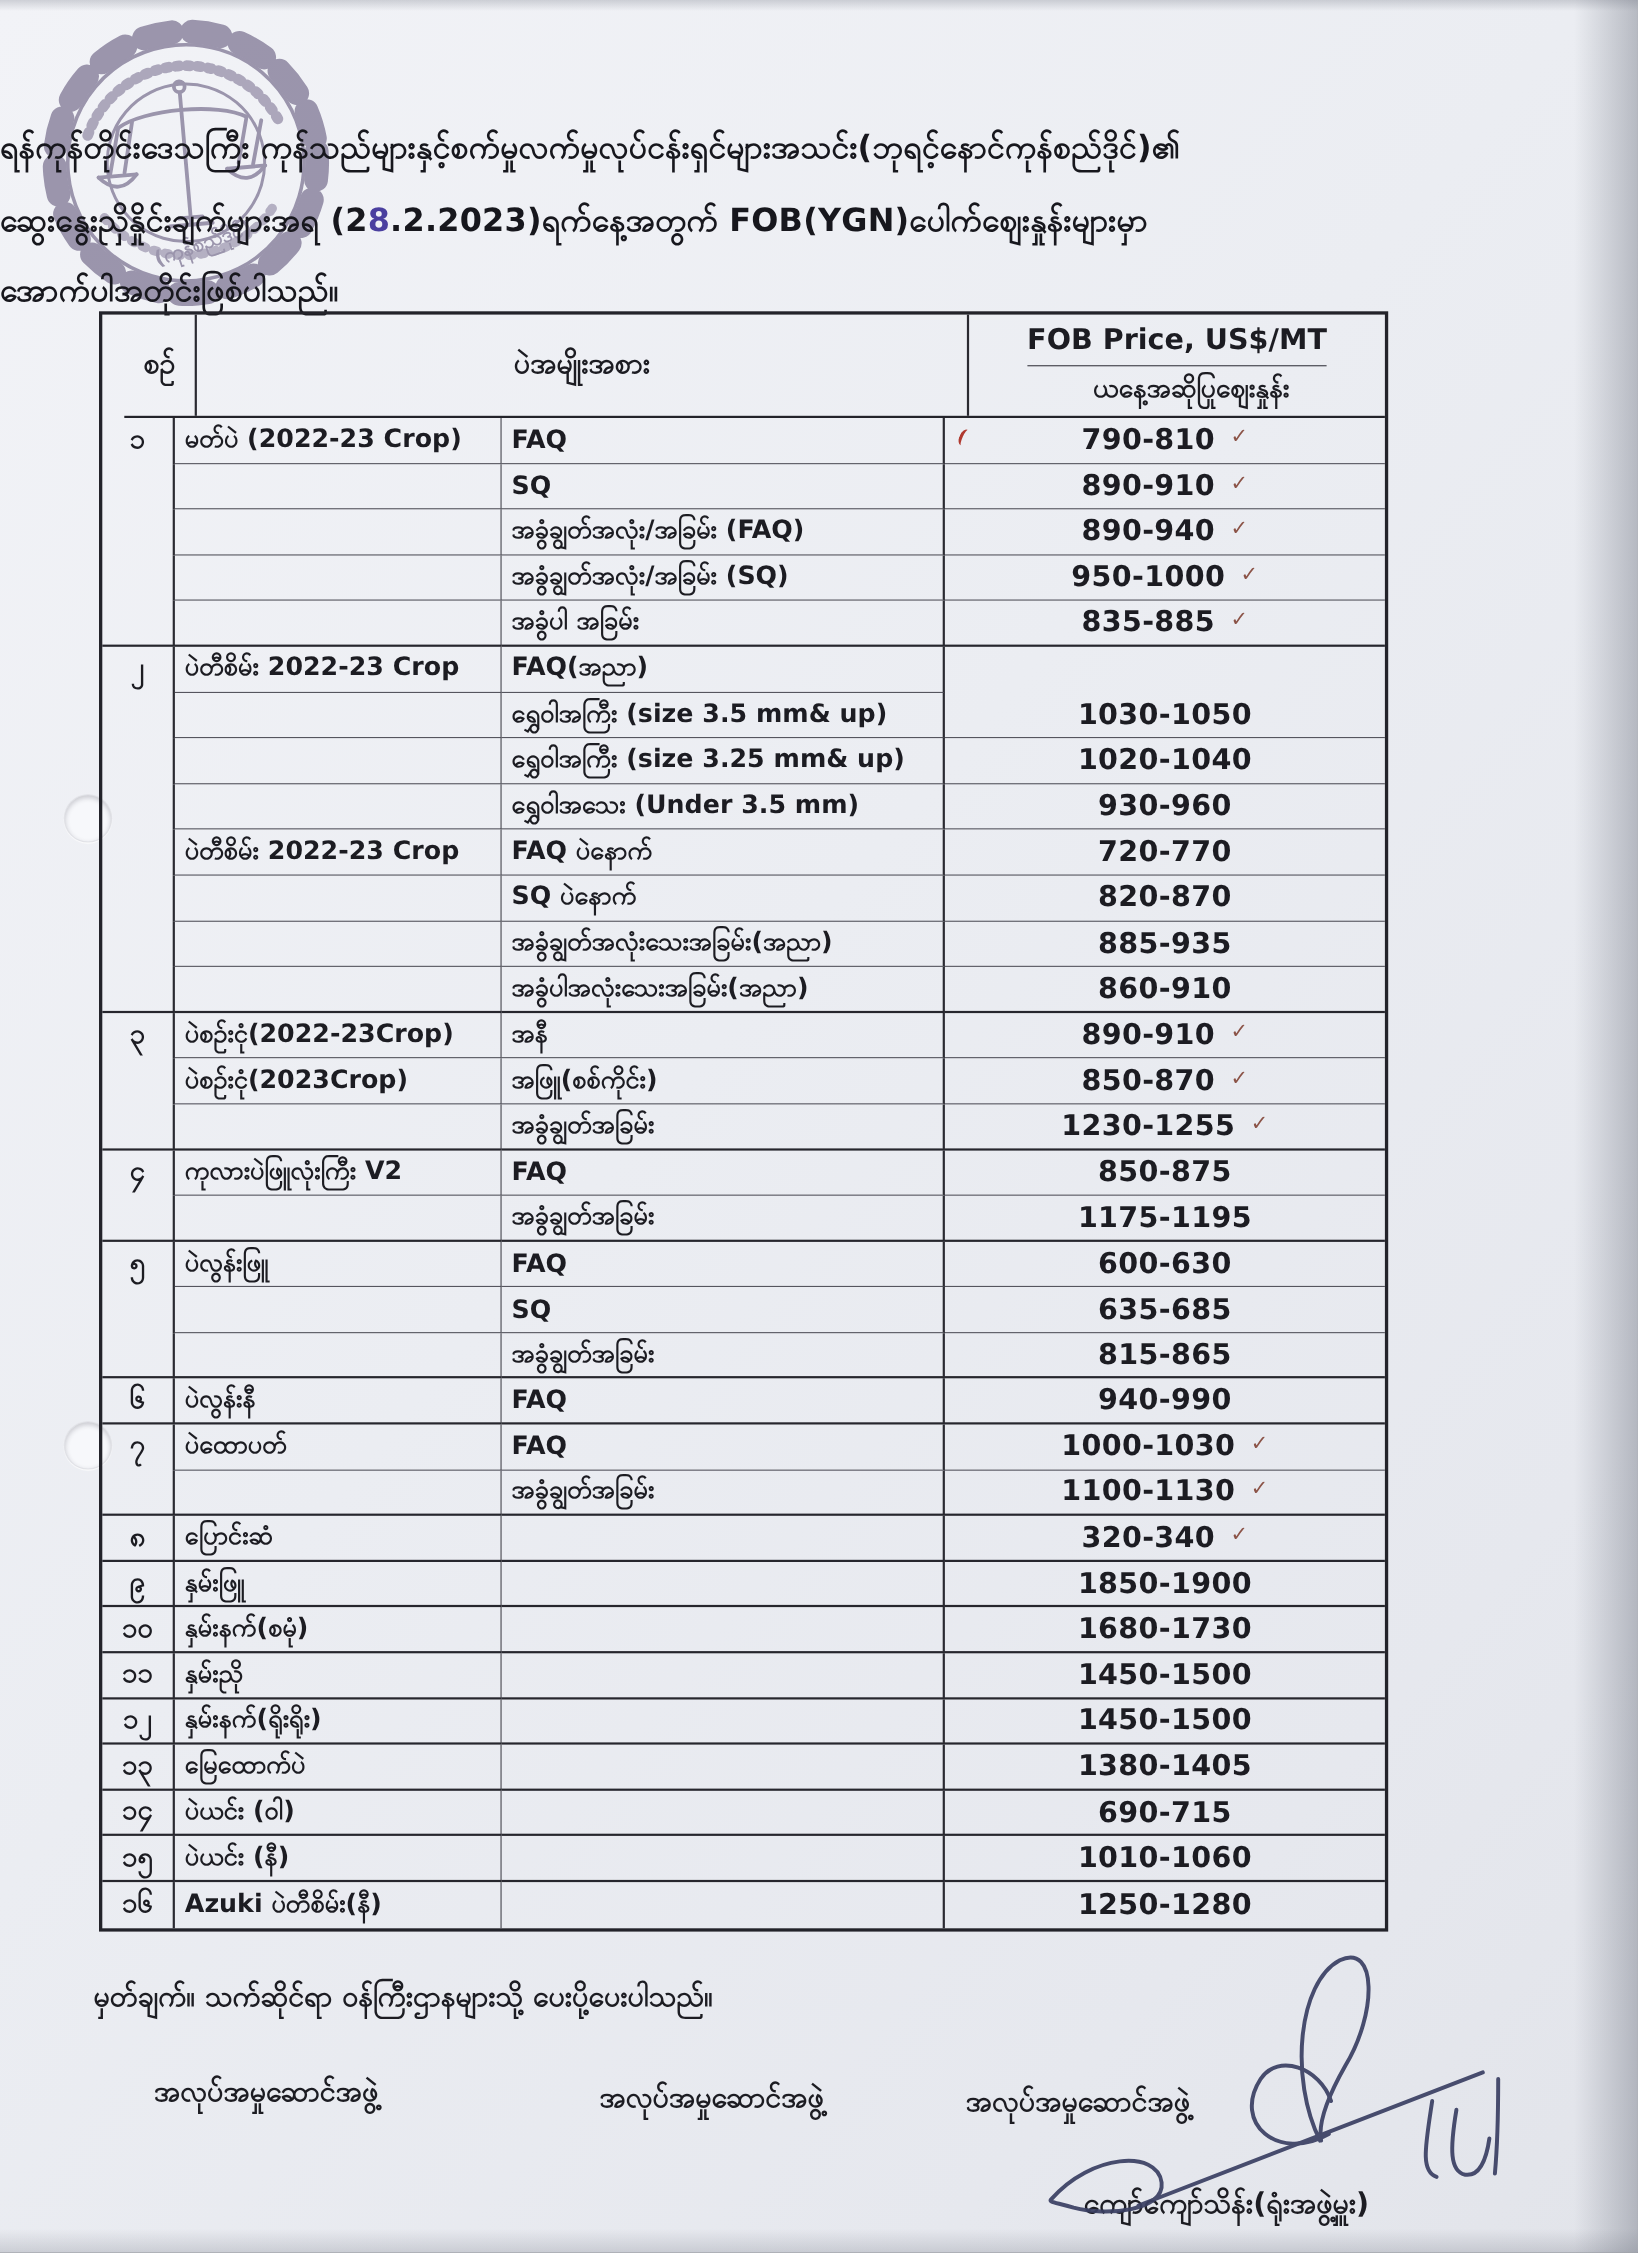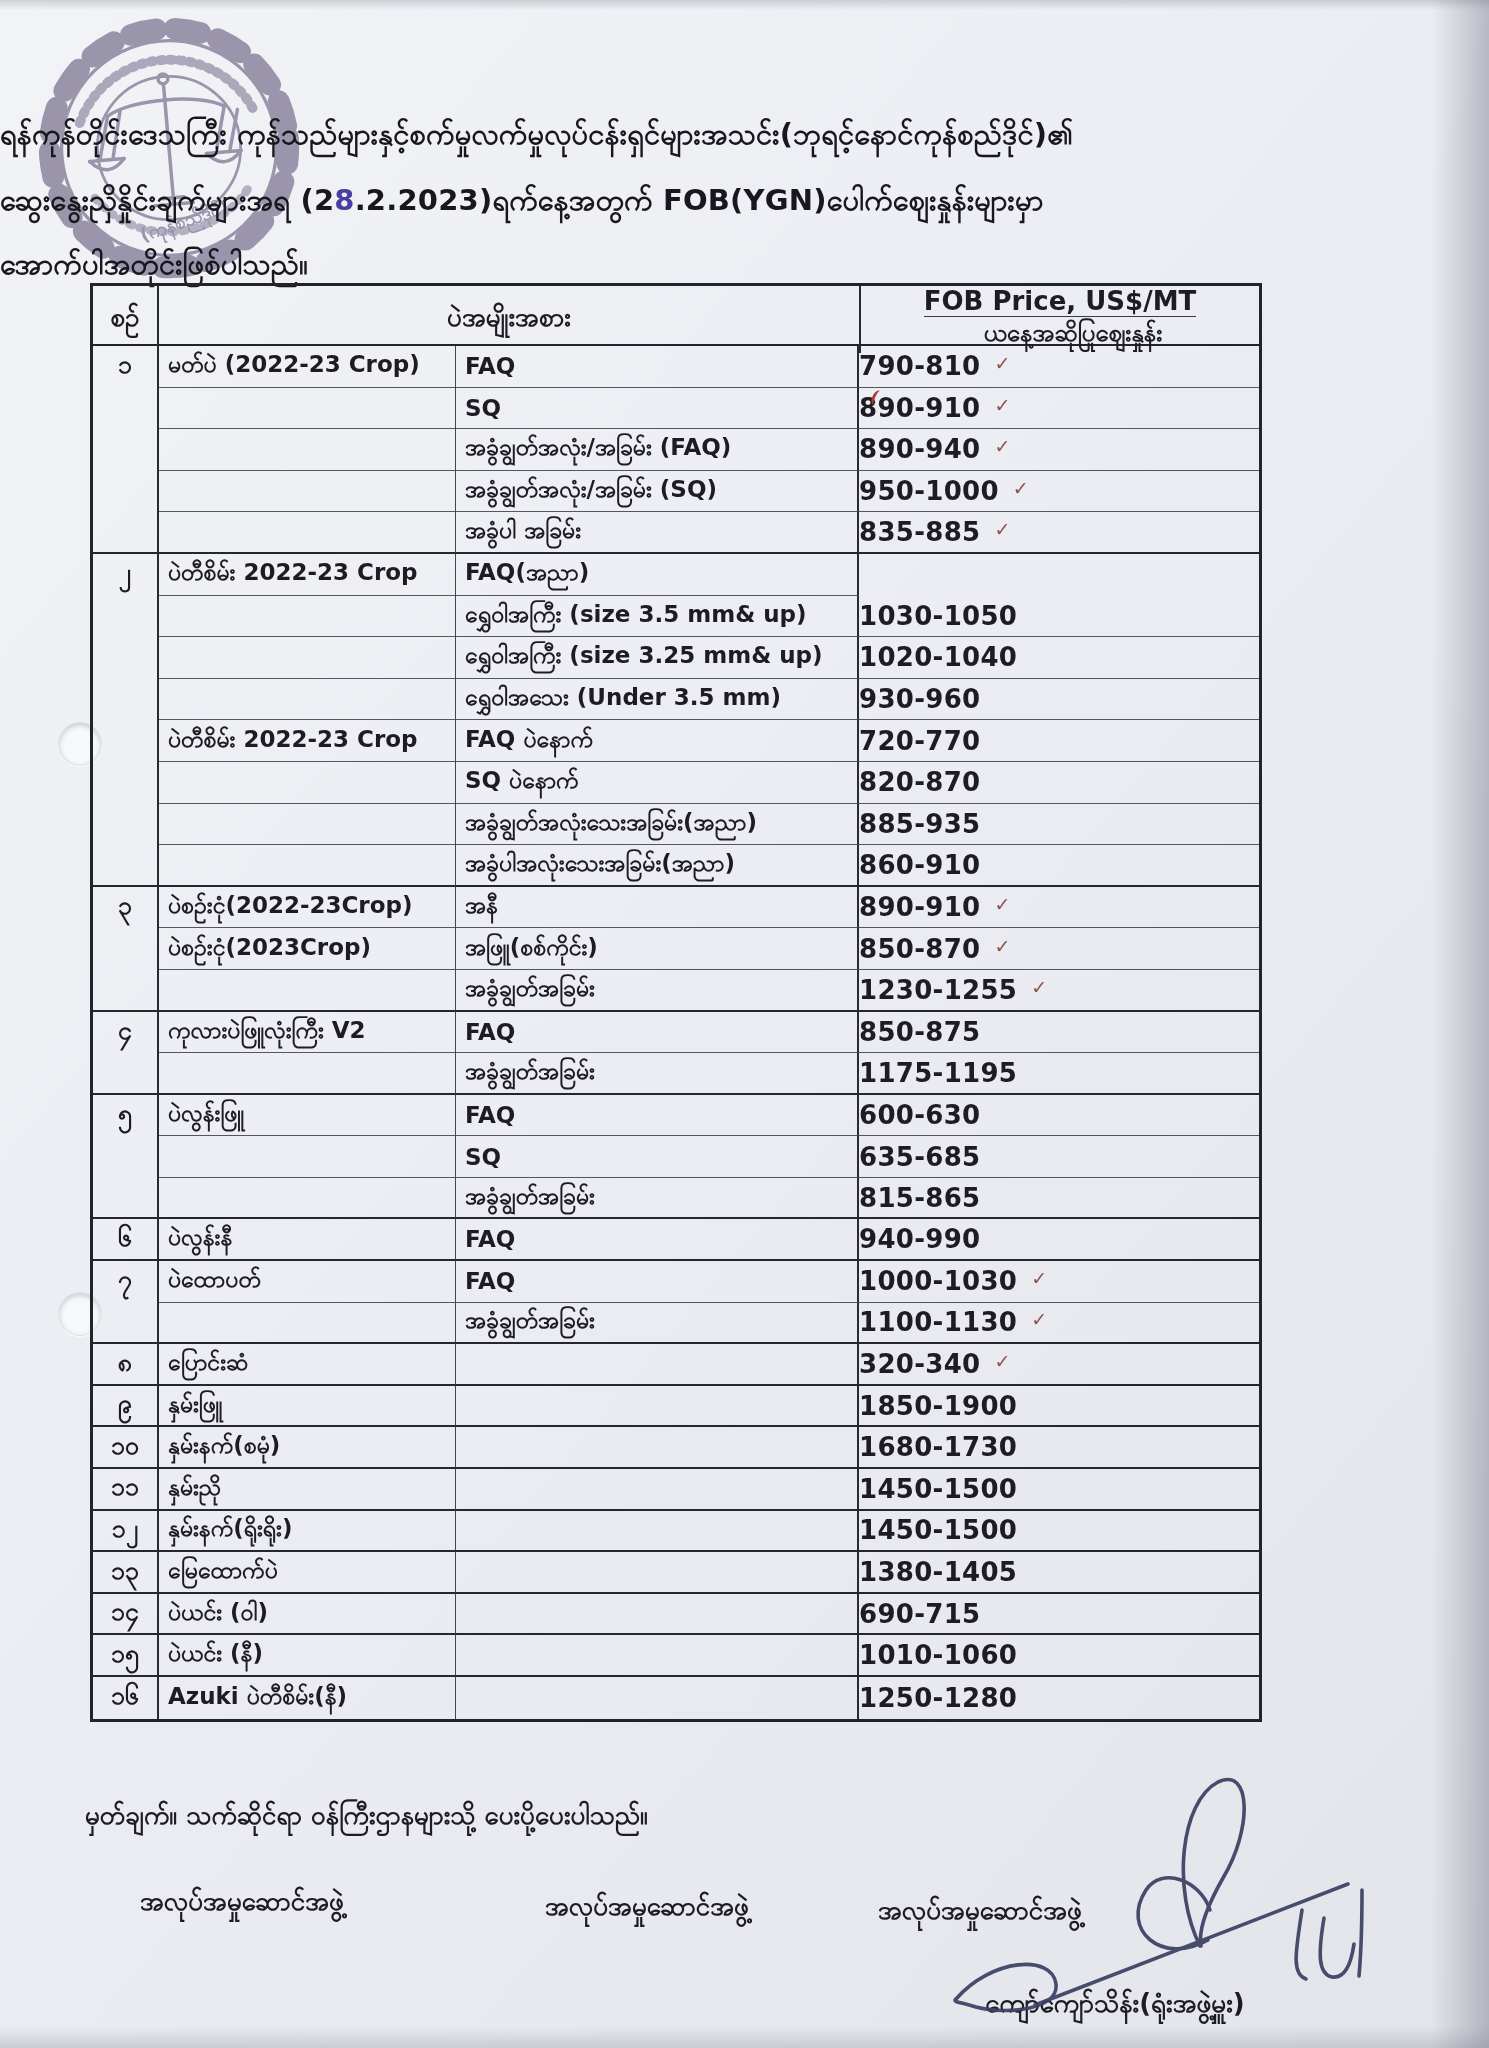--- a/index.html
+++ b/index.html
@@ -27,41 +27,41 @@
 
   .title { position:absolute; z-index:2; font-weight:700;
     font-size:29px; line-height:1.25; color:#17171d; letter-spacing:.2px; }
   .title1 { left:0; top:116px; width:1256px; }
   .title2 { left:0; top:182px; width:1394px; }
   .title3 { left:0; top:246px; width:1434px; }
   .hand-digit { color:#4a3f9f; font-weight:700; }
 
   .price-table { position:absolute; z-index:2; left:90px; top:283px; width:1172px;
     border:3px solid #23232a; background:transparent; }
-  .thead { display:grid; grid-template-columns:66px 702px auto; height:60px; }
+  .thead { display:grid; grid-template-columns:66px 702px auto; height:94px;margin-left:20px; }
   .th { display:flex; align-items:center; justify-content:center;
     font-weight:700; font-size:26px; }
   .th-no   { border-right:2px solid #2a2a31; }
   .th-type { border-right:2px solid #2a2a31; }
   .th-price { display:flex; flex-direction:column; align-items:center; }
   .th-price-main { flex:1; display:flex; align-items:center; justify-content:center;
     border-bottom:1.5px solid #3a3a42; font-weight:700; font-size:26px; }
   .th-price-sub { flex:1; display:flex; align-items:center; justify-content:center;
     font-weight:600; font-size:24px;padding-left:26px; }
   .thead { border-bottom:2.5px solid #23232a; }
 
   .tbody .trow { display:grid; grid-template-columns:66px 297px 403px auto; height:41.6px; }
   .cell { position:relative; display:flex; align-items:center; overflow:visible; }
   .c-no { justify-content:center; font-size:25px; font-weight:600;
     border-right:2px solid #2a2a31; }
   .c-name { padding-left:9px; font-size:23px; font-weight:600;
     border-right:1.5px solid #45454d; border-bottom:1.2px solid #55555e; }
   .c-grade { padding-left:9px; font-size:23px; font-weight:600;
     border-right:2px solid #2a2a31; border-bottom:1.2px solid #55555e; }
-  .c-price { font-size:26px; font-weight:700;
+  .c-price { justify-content:center; font-size:26px; font-weight:700;
     border-bottom:1.2px solid #55555e; letter-spacing:.3px; }
   .trow.end .c-no, .trow.end .c-name, .trow.end .c-grade, .trow.end .c-price {
     border-bottom:2.2px solid #26262d; }
   .trow:last-child .c-no, .trow:last-child .c-name,
   .trow:last-child .c-grade, .trow:last-child .c-price { border-bottom:none; }
   .check { margin-left:14px; font-size:19px; font-weight:400; color:#8b5347;
     transform:translateY(-3px); }
 
   .ink-mark { position:absolute; left:872px; top:390px; width:10px; height:16px;
     border-left:3px solid #b03a30; border-radius:60% 0 0 60%;

